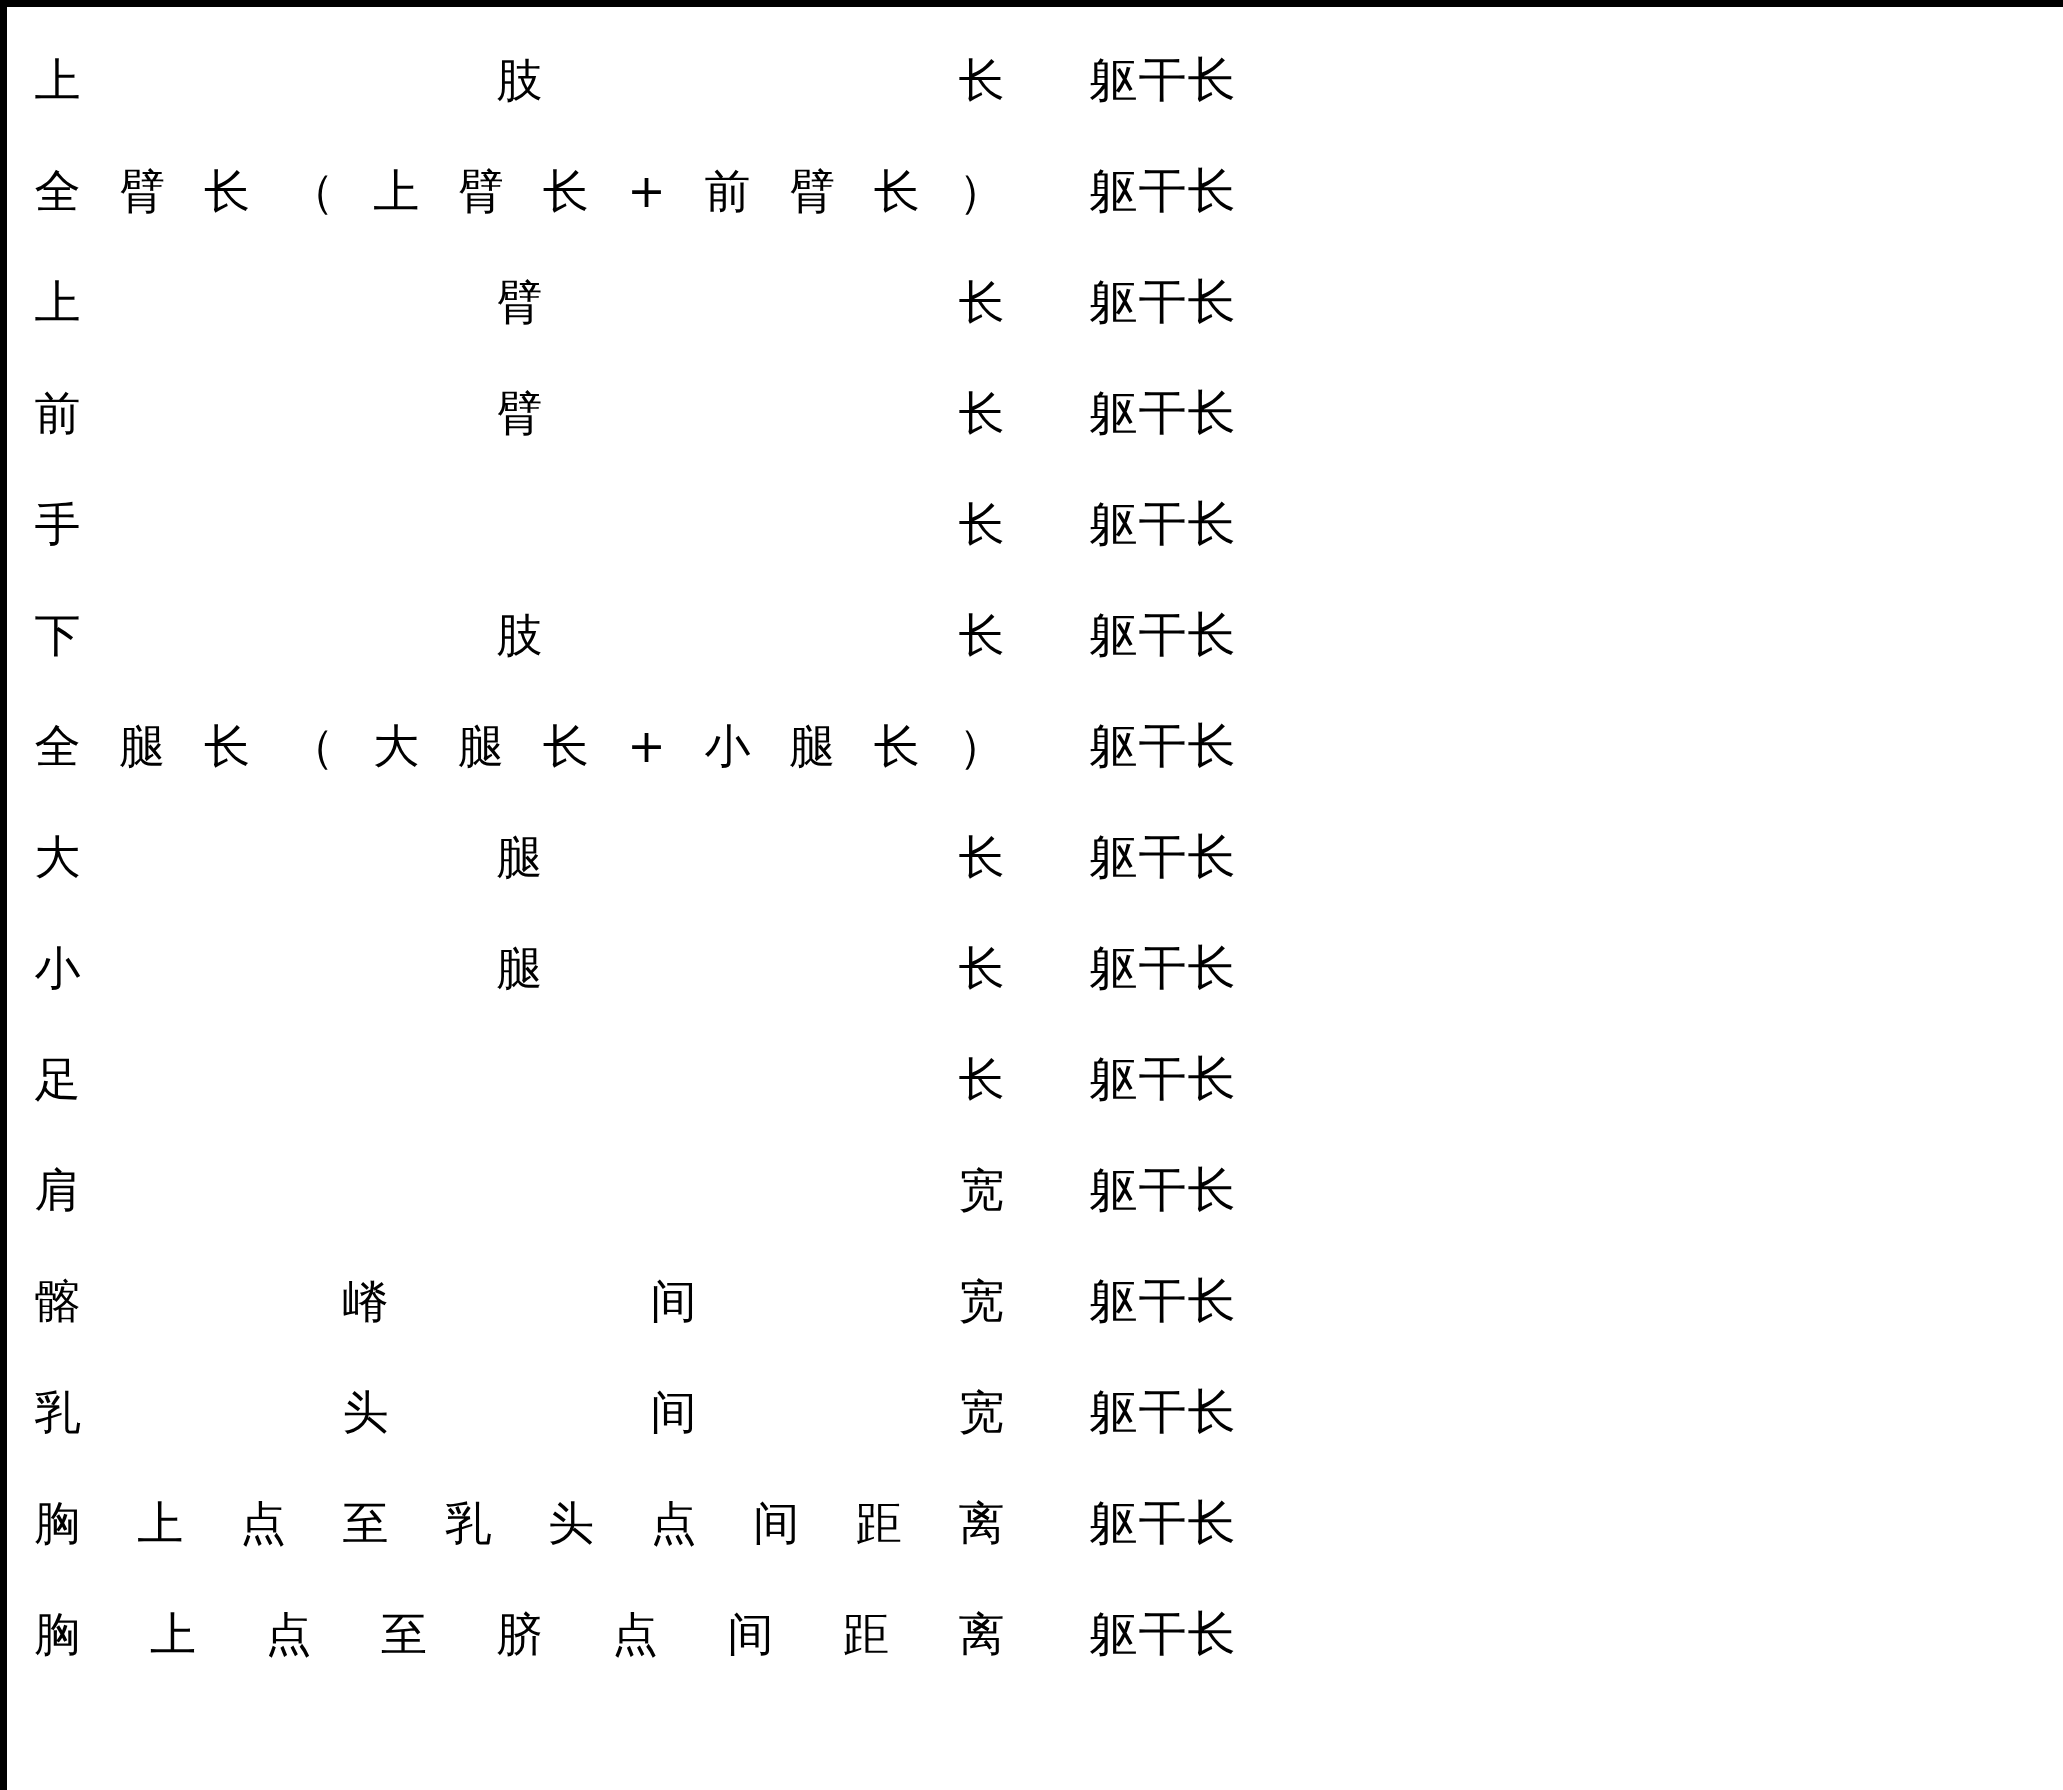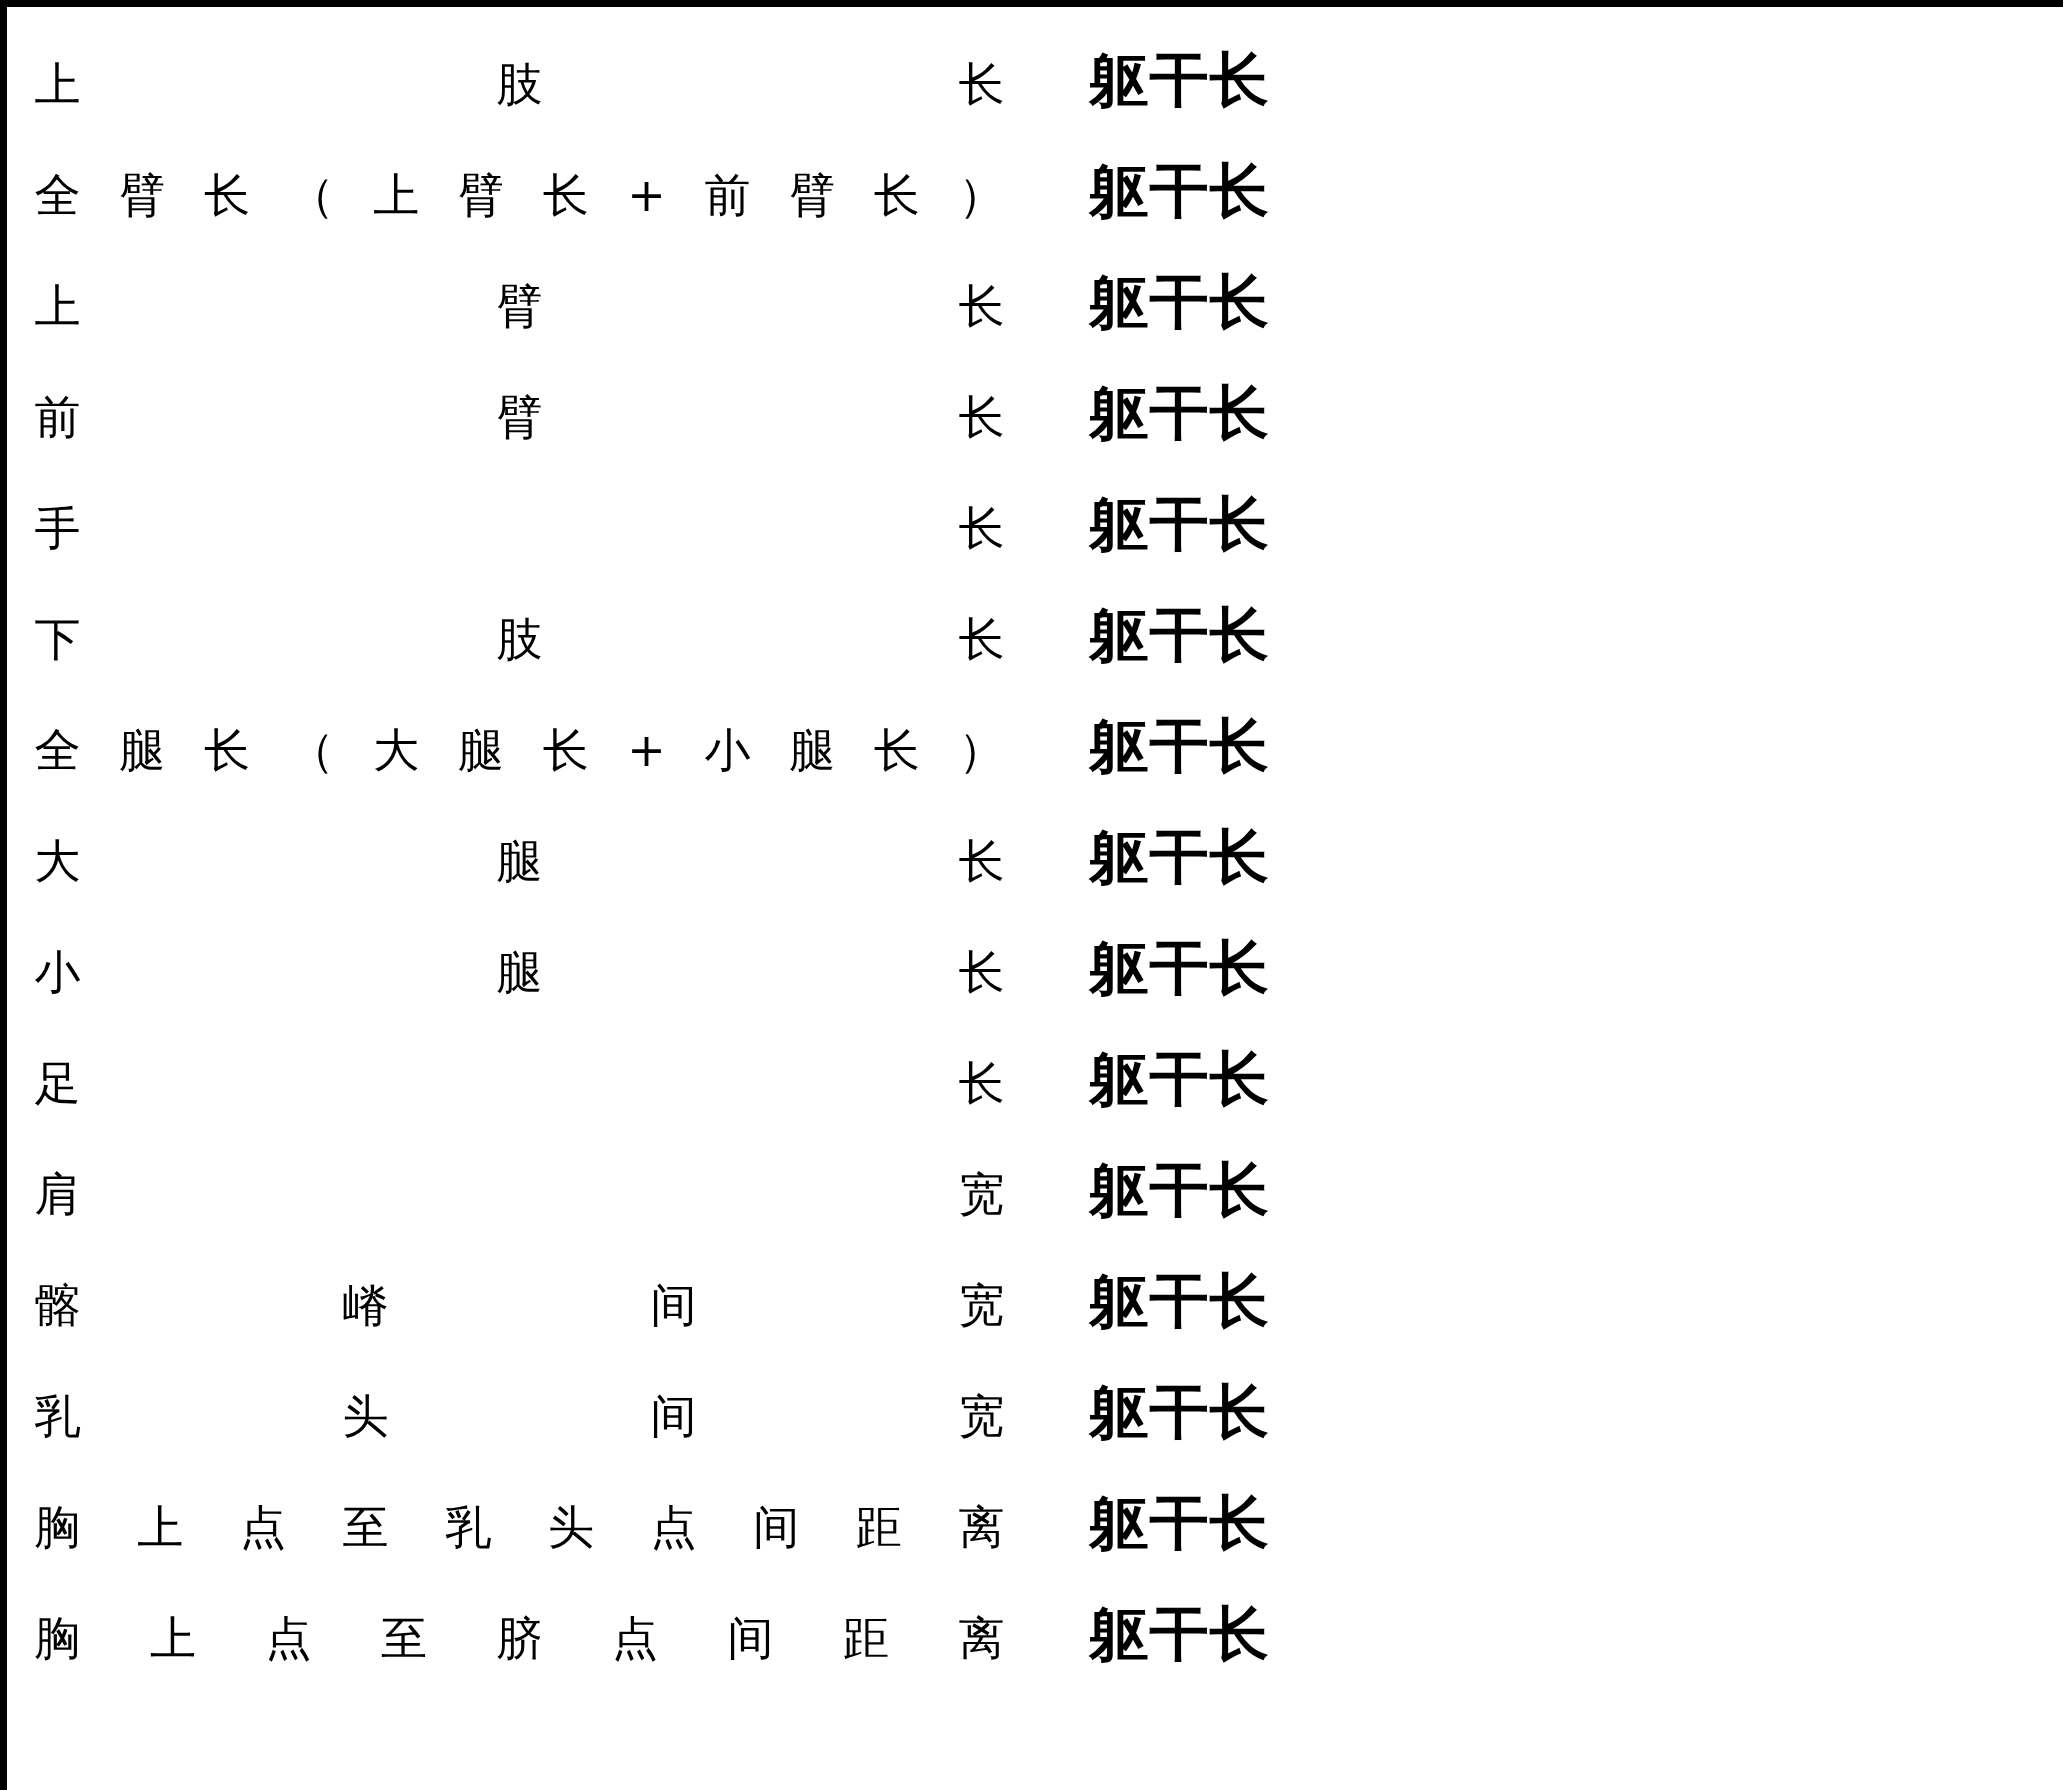--- a/index.html
+++ b/index.html
@@ -61,25 +61,24 @@
   }
   
   .spread {
     display: flex;
     justify-content: space-between;
     width: 970px;
   }
   .spread > span { display: inline-block; }
 
   .cell-ref {
-    font-size: 59px;
+    font-size: 48px;
     line-height: 111px;
     white-space: nowrap;
     letter-spacing: 0.9px;
-    font-weight: bold;
   }
 </style>
 </head>
 <body>
 
 <div class="page">
   <div class="border-top"></div>
   <div class="border-left"></div>
 
   <div class="content">

